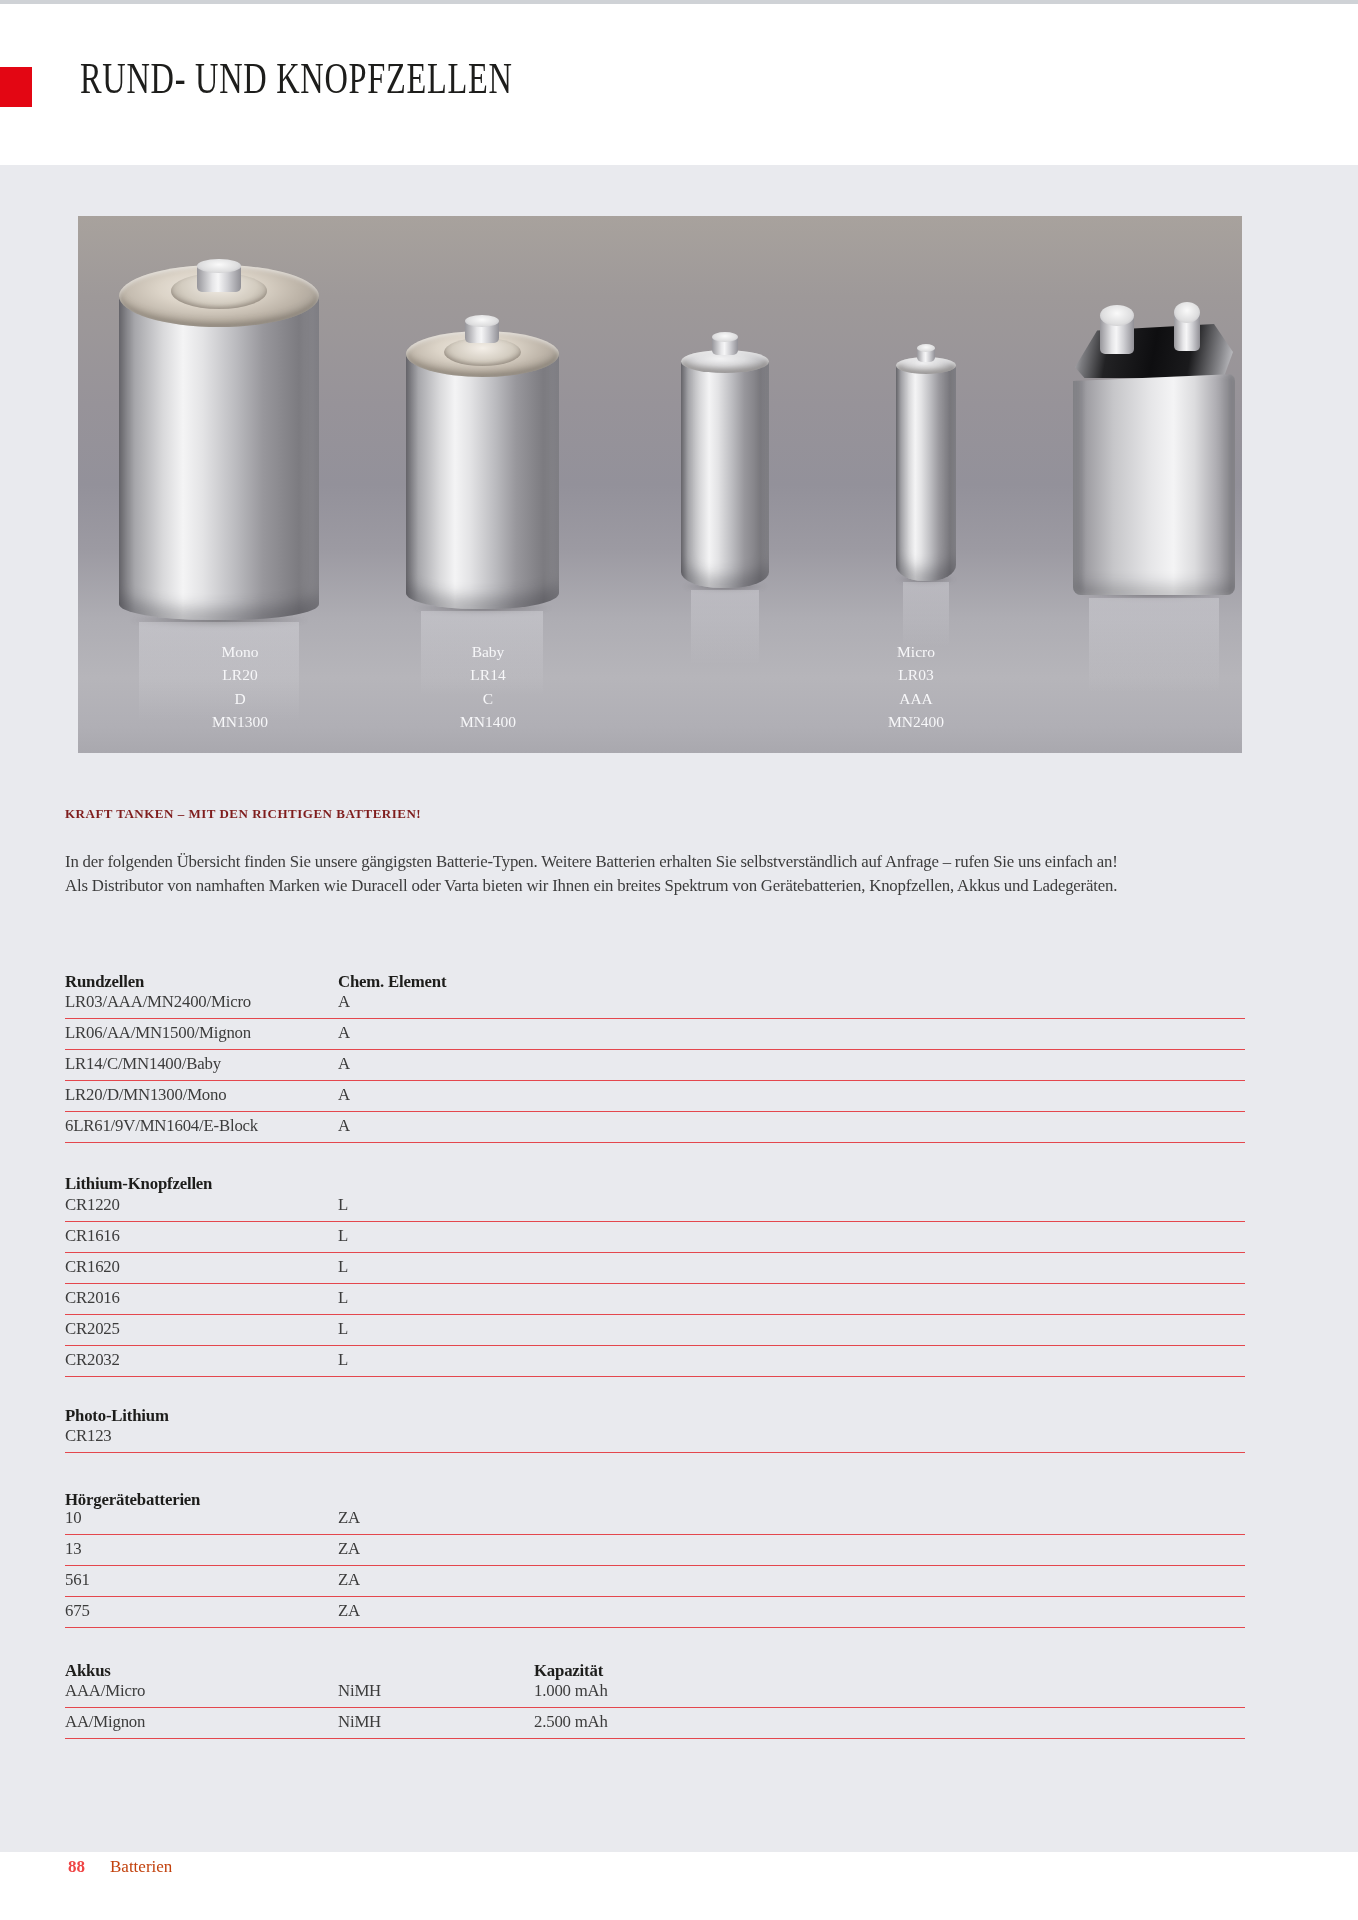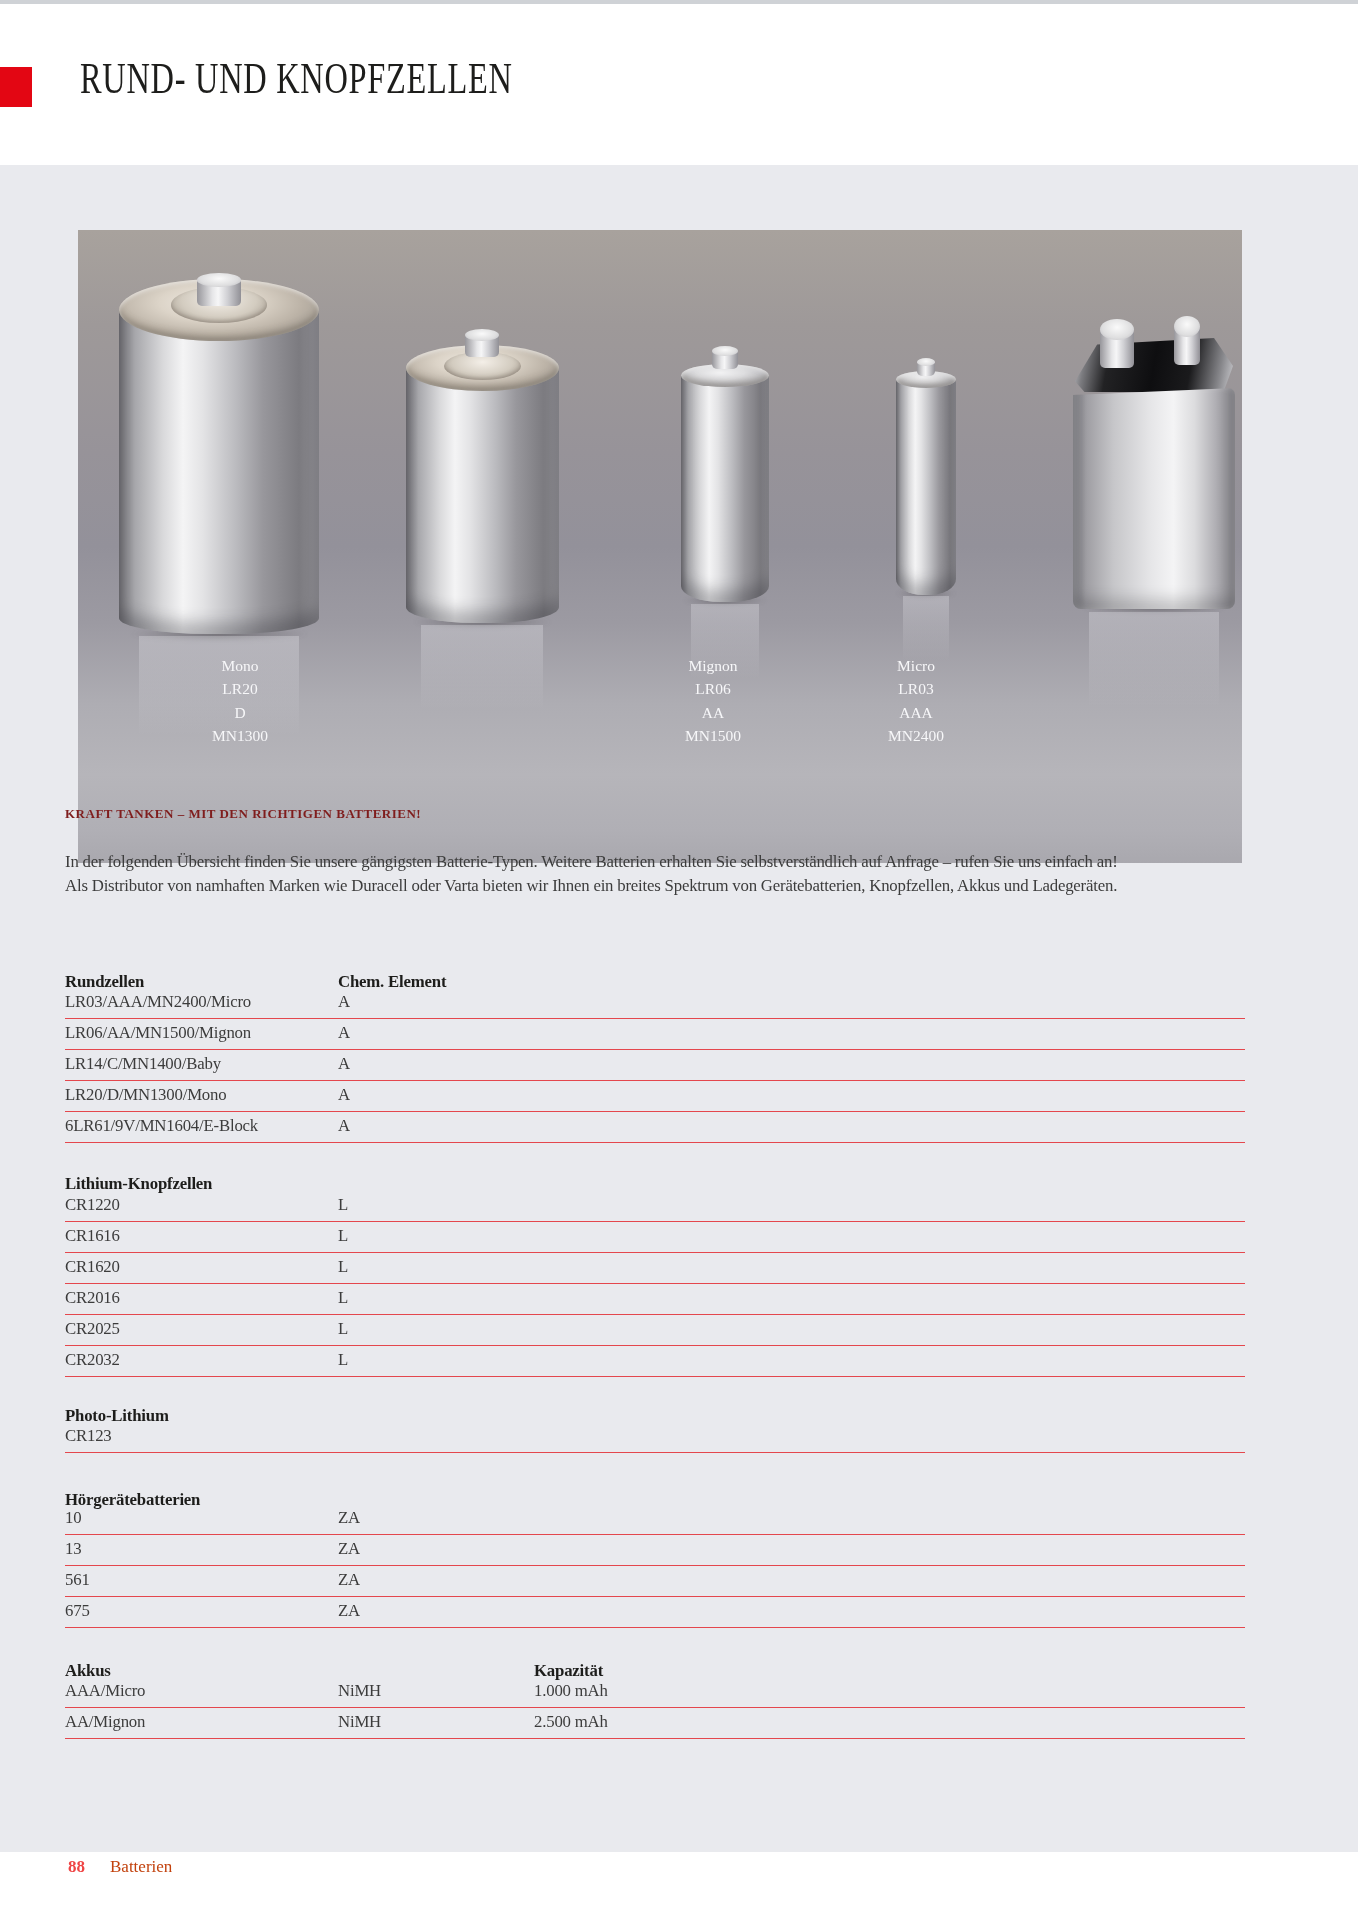--- a/index.html
+++ b/index.html
@@ -8,21 +8,21 @@
     font-family:Liberation Serif, serif;overflow:hidden;margin:4px auto;
   }
   .gray-bg{position:absolute;left:0;top:161px;width:1358px;height:1687px;background:#e9eaee;}
   .red-square{position:absolute;left:0;top:63px;width:32px;height:40px;background:#e30613;}
   .page-title{
     position:absolute;left:80px;top:48px;font-size:45px;font-weight:400;color:#1d1d1b;
     letter-spacing:1px;white-space:nowrap;transform:scaleX(0.72);transform-origin:left center;
   }
   
   .photo{
-    position:absolute;left:78px;top:226px;width:1164px;height:633px;overflow:hidden;
+    position:absolute;left:78px;top:212px;width:1164px;height:537px;overflow:hidden;
     background:linear-gradient(180deg,#a8a29d 0%,#9e9999 15%,#979399 35%,#93919a 50%,
       #9c9aa2 62%,#aeadb3 75%,#b6b5ba 86%,#b0afb5 95%,#a9a8ae 100%);
   }
   .photo *{position:absolute;}
   .cyl-body{
     background:linear-gradient(90deg,#6f6e73 0%,#a7a7ab 8%,#d9d9db 22%,#f4f4f5 32%,
       #e3e3e5 42%,#bcbcc0 58%,#98979c 72%,#7c7b80 90%,#8d8c91 100%);
     border-radius:0 0 45% 45% / 0 0 16px 16px;
     box-shadow:inset 0 -12px 14px rgba(40,40,45,0.28);
   }
@@ -131,25 +131,25 @@
     <div class="nub" style="left:1022px;top:100px;width:34px;height:38px;"></div>
     <div class="nub" style="left:1096px;top:97px;width:26px;height:38px;"></div>
     <div class="nv-body" style="left:995px;top:158px;width:162px;height:221px;"></div>
 
     <div class="photo-label" style="left:62px;top:424px;">
       <span>Mono</span>
       <span>LR20</span>
       <span>D</span>
       <span>MN1300</span>
     </div>
-    <div class="photo-label" style="left:535px;top:424px;">
-      <span>Mignon</span>
-      <span>LR06</span>
-      <span>AA</span>
-      <span>MN1500</span>
+    <div class="photo-label" style="left:310px;top:424px;">
+      <span>Baby</span>
+      <span>LR14</span>
+      <span>C</span>
+      <span>MN1400</span>
     </div>
     <div class="photo-label" style="left:738px;top:424px;">
       <span>Micro</span>
       <span>LR03</span>
       <span>AAA</span>
       <span>MN2400</span>
     </div>
   </div>
 
   <div class="intro-heading">KRAFT TANKEN – MIT DEN RICHTIGEN BATTERIEN!</div>

